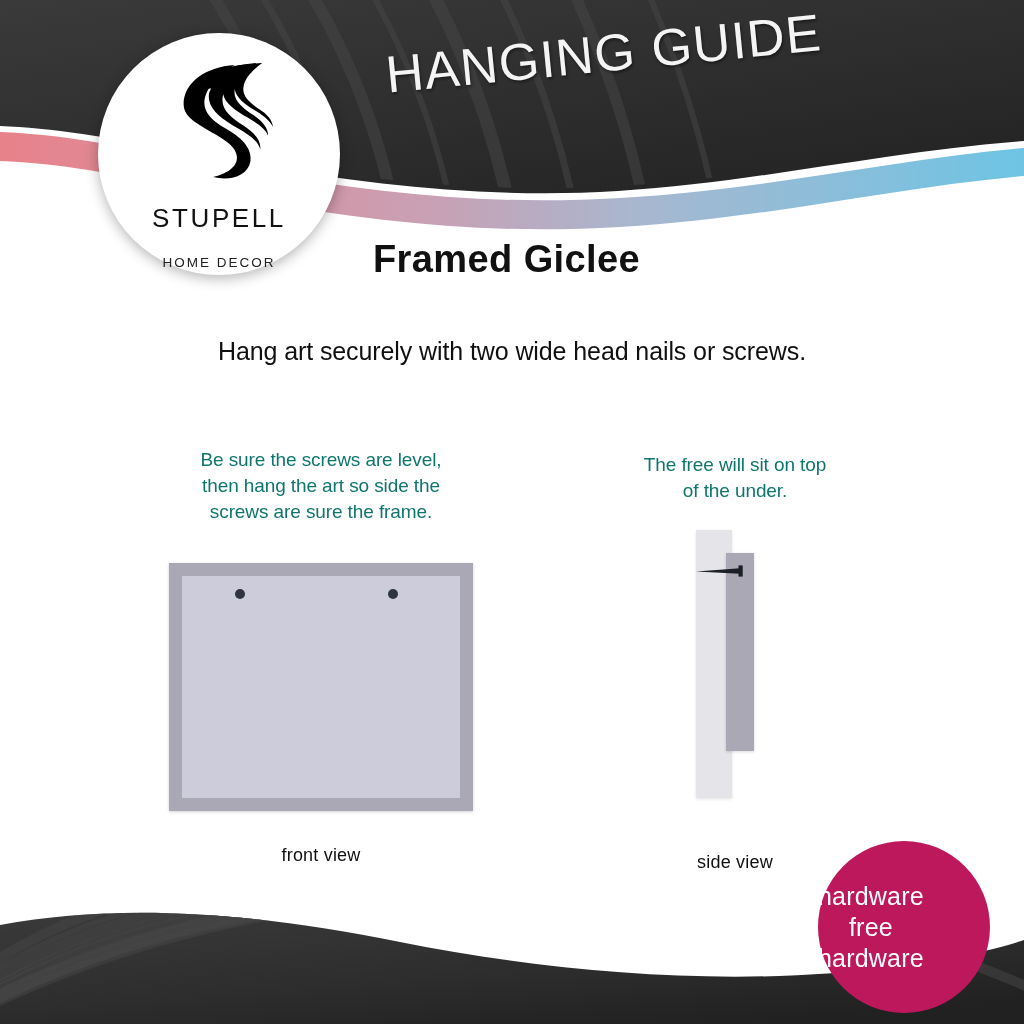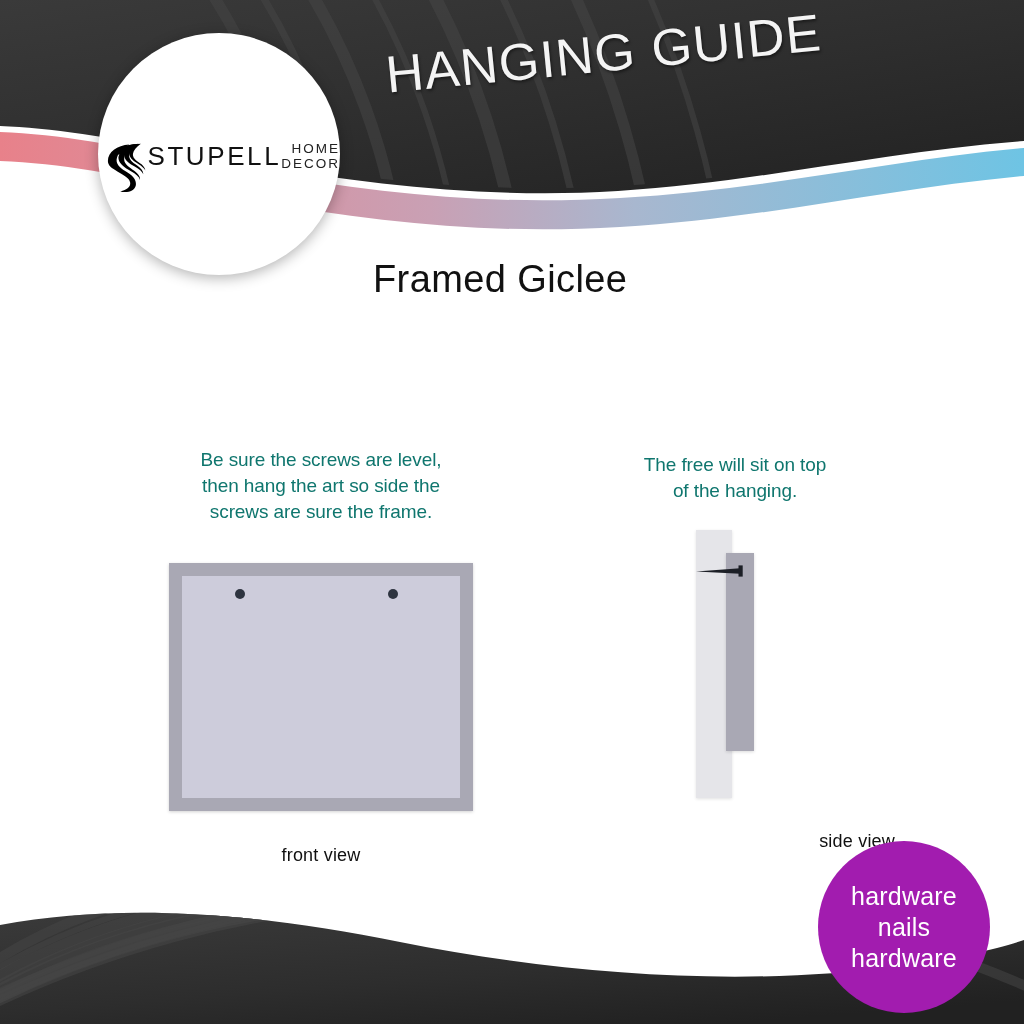--- a/index.html
+++ b/index.html
@@ -14,23 +14,24 @@
   .stage{position:absolute;inset:0;width:1024px;height:1024px;}
 
   
   .waves{position:absolute;inset:0;width:1024px;height:1024px;pointer-events:none;}
 
   
   .logo-badge{
     position:absolute;left:98px;top:33px;width:242px;height:242px;
     border-radius:50%;background:#fff;
     box-shadow:0 3px 14px rgba(0,0,0,.30);
-    display:flex;flex-direction:row;align-items:center;
+    display:flex;flex-direction:column;align-items:center;
     justify-content:flex-start;
     z-index:6;
+    gap:18px;
   }
   .logo-mark{width:118px;height:120px;margin-top:28px;display:block;}
   .logo-word{
     font-size:26px;letter-spacing:2.6px;color:#111;margin-top:4px;
     font-family:"Liberation Sans", sans-serif;font-weight:400;
   }
   .logo-sub{
     font-size:13.5px;letter-spacing:2.0px;color:#222;margin-top:3px;
     font-family:"Liberation Sans", sans-serif;font-weight:400;text-align:right;
   }
@@ -46,22 +47,22 @@
     font-weight:400;
     text-shadow:1px 2px 3px rgba(0,0,0,.45);
     z-index:5;
     white-space:nowrap;
     font-family:"Liberation Sans", sans-serif;
   }
 
   
   .product-title{
     position:absolute;left:373px;top:238px;
-    font-size:38px;color:#111;font-weight:400;letter-spacing:.4px;
-    z-index:4;white-space:nowrap;margin-top:20px;
+    font-size:38px;color:#111;font-weight:700;letter-spacing:.4px;
+    z-index:4;white-space:nowrap;
   }
   .lede{
     position:absolute;left:0;top:337px;width:1024px;
     text-align:center;font-size:25px;color:#101010;letter-spacing:-.1px;
     z-index:4;
   }
 
   
   .panel{position:absolute;z-index:4;}
   .panel-caption{
@@ -101,27 +102,27 @@
   }
   .wall-strip{
     position:absolute;left:16px;top:0;width:36px;height:268px;
     background:#e5e5e9;box-shadow:0 1px 3px rgba(0,0,0,.12);
   }
   .frame-bar{
     position:absolute;left:46px;top:23px;width:28px;height:198px;
     background:#a9a8b4;box-shadow:0 1px 3px rgba(0,0,0,.15);
   }
   .nail{position:absolute;left:14px;top:34px;width:60px;height:14px;}
-  .side-label{margin-top:23px;text-align:right;}
+  .side-label{margin-top:44px;}
 
   
   .blue-badge{
     position:absolute;left:818px;top:841px;width:172px;height:172px;
-    border-radius:50%;background:#a21caf;
-    display:flex;align-items:center;justify-content:center;
+    border-radius:50%;background:#be185d;
+    display:flex;align-items:center;justify-content:flex-start;
     z-index:7;
   }
   .blue-badge-text{
     color:#ffffff;font-size:25px;line-height:31px;text-align:center;
     letter-spacing:.2px;
   }
 </style>
 </head>
 <body>
 
@@ -229,56 +230,57 @@
           C83,36 92,43 101,49 C109,54 114,60 115,67 C112,61 106,56 98,51
           C86,44 78,38 76,29 C75,25 76,22 78,19 C70,17 62,16 56,16 Z"></path>
     </svg>
     <div class="logo-word">STUPELL</div>
     <div class="logo-sub">HOME DECOR</div>
   </div>
 
   <div class="header-title">HANGING GUIDE</div>
 
   <div class="product-title">Framed Giclee</div>
+  <div class="lede">Hang art securely with two wide head nails or screws.</div>
 
   <div class="panel" id="panel-front">
     <div class="panel-caption">
       <div>Be sure the screws are level,</div>
       <div>then hang the art so side the</div>
       <div>screws are sure the frame.</div>
     </div>
 
     <div class="frame-outer">
       <div class="frame-inner"></div>
       <div class="screw-dot left"></div>
       <div class="screw-dot right"></div>
     </div>
 
     <div class="panel-label front-label">front view</div>
   </div>
 
   <div class="panel" id="panel-side">
     <div class="panel-caption">
       <div>The free will sit on top</div>
-      <div>of the hanging.</div>
+      <div>of the under.</div>
     </div>
 
     <div class="side-art">
       <div class="wall-strip"></div>
       <div class="frame-bar"></div>
       <svg class="nail" viewBox="0 0 60 14">
         <path d="M2,7.6 L46,4.2 L46,9.8 Z" fill="#1c1f26"></path>
         <rect x="44.5" y="1.4" width="4.2" height="11.2" fill="#1c1f26"></rect>
       </svg>
     </div>
 
     <div class="panel-label side-label">side view</div>
   </div>
 
   <div class="blue-badge">
     <div class="blue-badge-text">
       <div>hardware</div>
-      <div>nails</div>
+      <div>free</div>
       <div>hardware</div>
     </div>
   </div>
 
 </div>
 
 </body></html>

